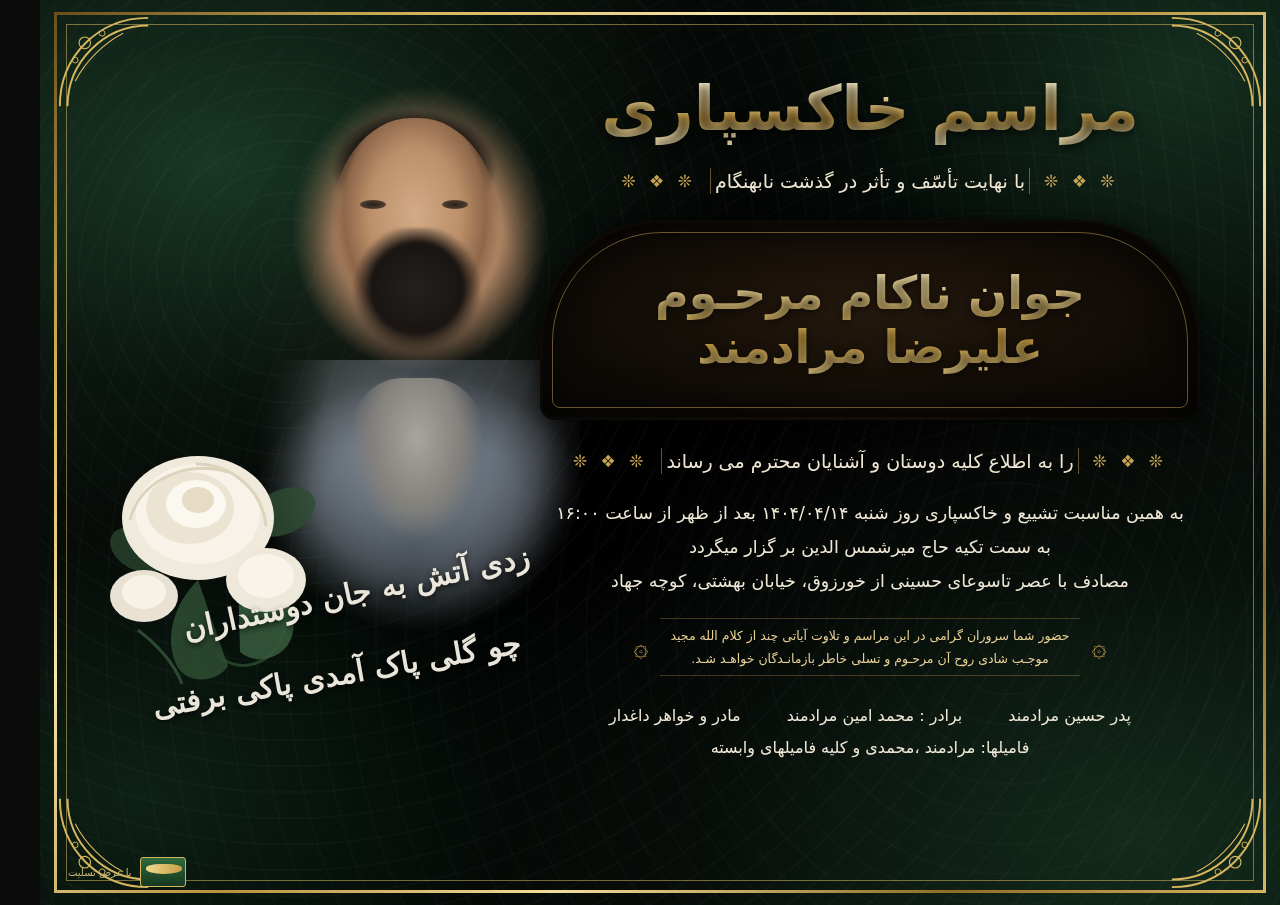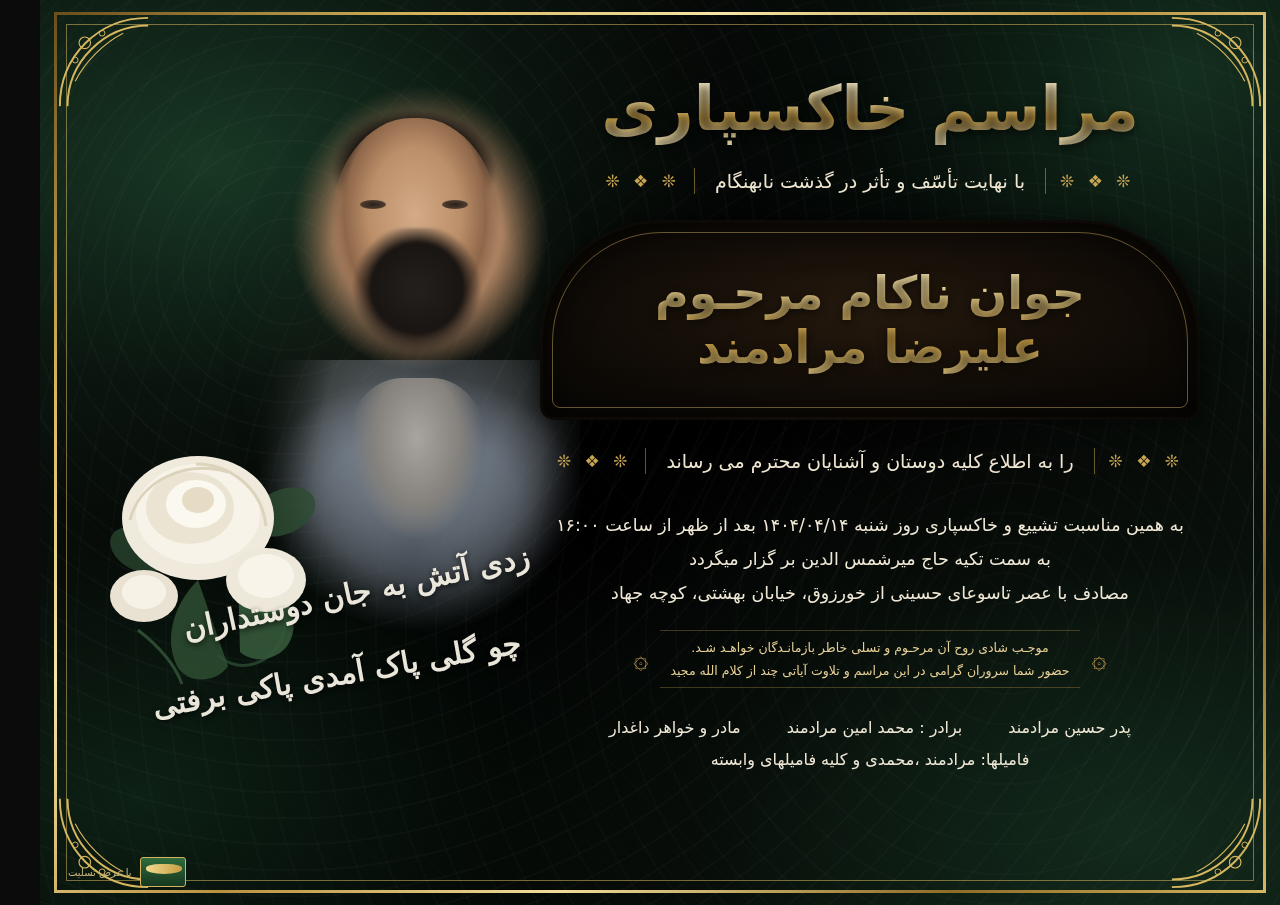--- a/index.html
+++ b/index.html
@@ -124,21 +124,21 @@
   }
 
   .ribbon {
     margin-top: 20px; display: flex; align-items: center; justify-content: center; gap: 14px;
   }
   .ribbon .orn { color: #c9a552; font-size: 17px; letter-spacing: 4px; }
   .ribbon .txt {
     font-size: 19px; color: #efe6d2; white-space: nowrap;
     border-right: 1px solid rgba(201,165,82,0.5);
     border-left: 1px solid rgba(201,165,82,0.5);
-    padding: 2px 20px;
+    padding: 2px 4px;
   }
 
   
   .plaque {
     position: relative; margin: 26px auto 0; width: 660px; height: 200px;
   }
   .plaque .arch {
     position: absolute; inset: 0;
     border: 3px solid transparent;
     border-image: linear-gradient(160deg,#7a5b20 0%,#e2c madeup 0%,#e2c877 25%,#f8ecbd 45%,#b8913f 70%,#e8d395 100%) 1;
@@ -158,21 +158,21 @@
     font-size: 46px; font-weight: 700; direction: rtl;
     background: linear-gradient(180deg,#fffdf2 0%,#f0dca0 30%,#c69b40 60%,#f6e7b4 90%);
     -webkit-background-clip: text; background-clip: text; color: transparent;
     text-shadow: 0 2px 8px rgba(0,0,0,0.55);
     padding: 0 28px;
   }
 
   .ribbon2 { margin-top: 28px; }
 
   .details {
-    margin-top: 34px; direction: rtl; line-height: 1.95;
+    margin-top: 22px; direction: rtl; line-height: 1.95;
     font-size: 17.5px; color: #f0e8d6;
   }
 
   .note {
     margin: 20px auto 0; width: 560px;
     display: flex; align-items: center; justify-content: center; gap: 12px;
     direction: rtl;
   }
   .note .orn-s { color: #b8924a; font-size: 26px; line-height: 1; }
   .note .note-body {
@@ -337,22 +337,22 @@
 
     <div class="details">
       <div>به همین مناسبت تشییع و خاکسپاری روز شنبه ۱۴۰۴/۰۴/۱۴ بعد از ظهر  از ساعت ۱۶:۰۰</div>
       <div>به سمت تکیه حاج میرشمس الدین بر گزار میگردد</div>
       <div>مصادف با عصر تاسوعای حسینی از خورزوق، خیابان بهشتی، کوچه جهاد</div>
     </div>
 
     <div class="note">
       <span class="orn-s">۞</span>
       <div class="note-body">
+        <div>حضور شما سروران گرامی در این مراسم و تلاوت آیاتی چند از کلام الله مجید</div>
         <div>موجـب شادی روح آن مرحـوم و تسلی خاطر بازمانـدگان خواهـد شـد.</div>
-        <div>حضور شما سروران گرامی در این مراسم و تلاوت آیاتی چند از کلام الله مجید</div>
       </div>
       <span class="orn-s">۞</span>
     </div>
 
     <div class="families">
       <div class="row1">
         <span>پدر حسین مرادمند</span>
         <span>برادر : محمد امین مرادمند</span>
         <span>مادر و خواهر داغدار</span>
       </div>

